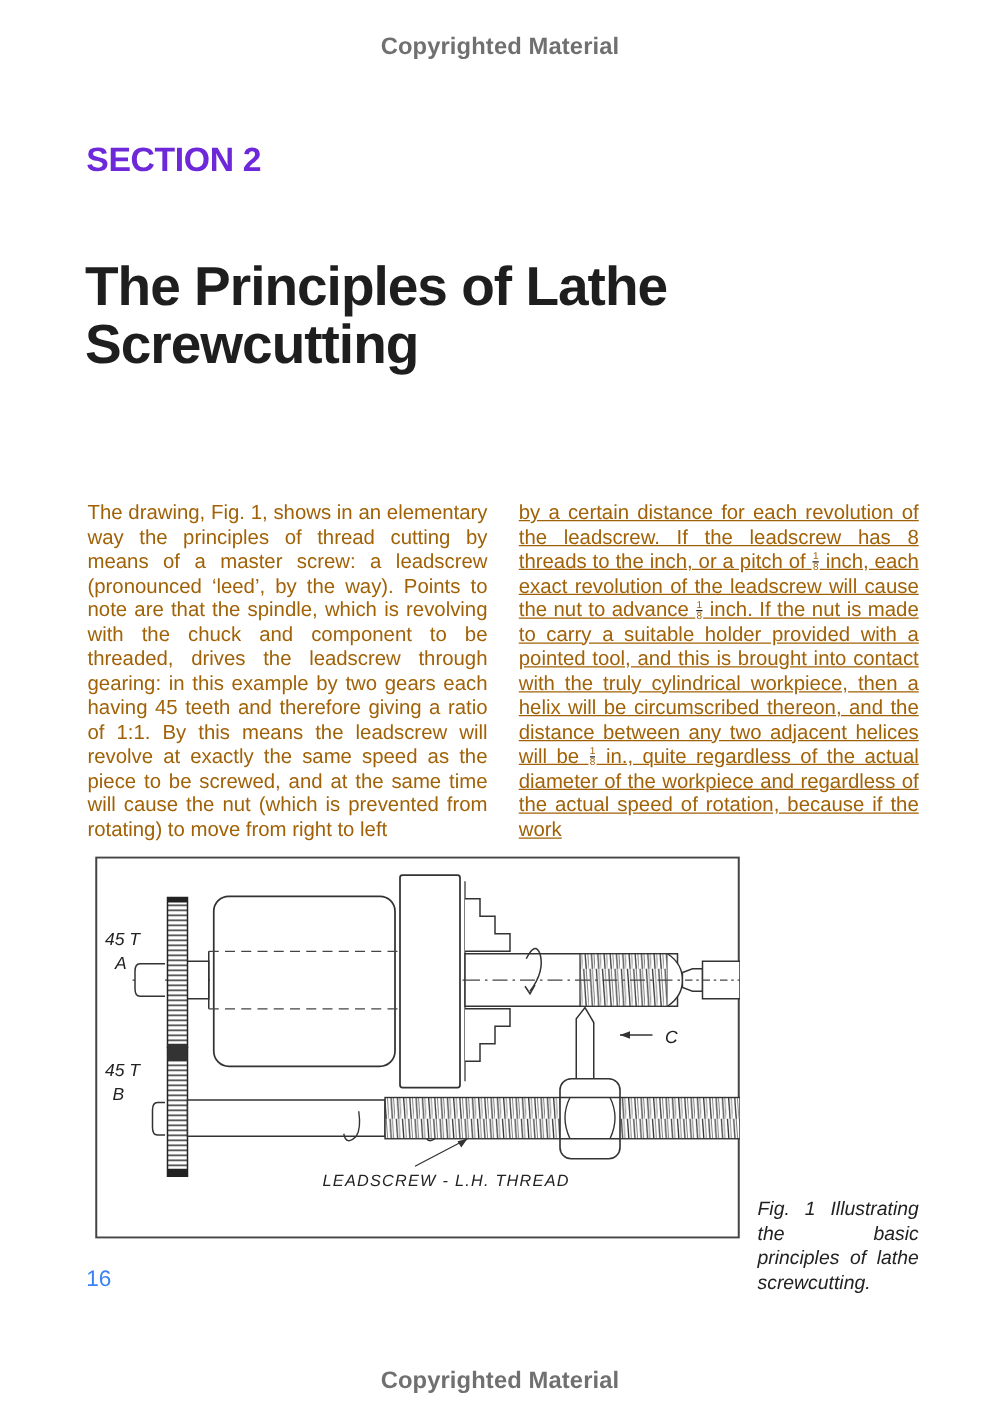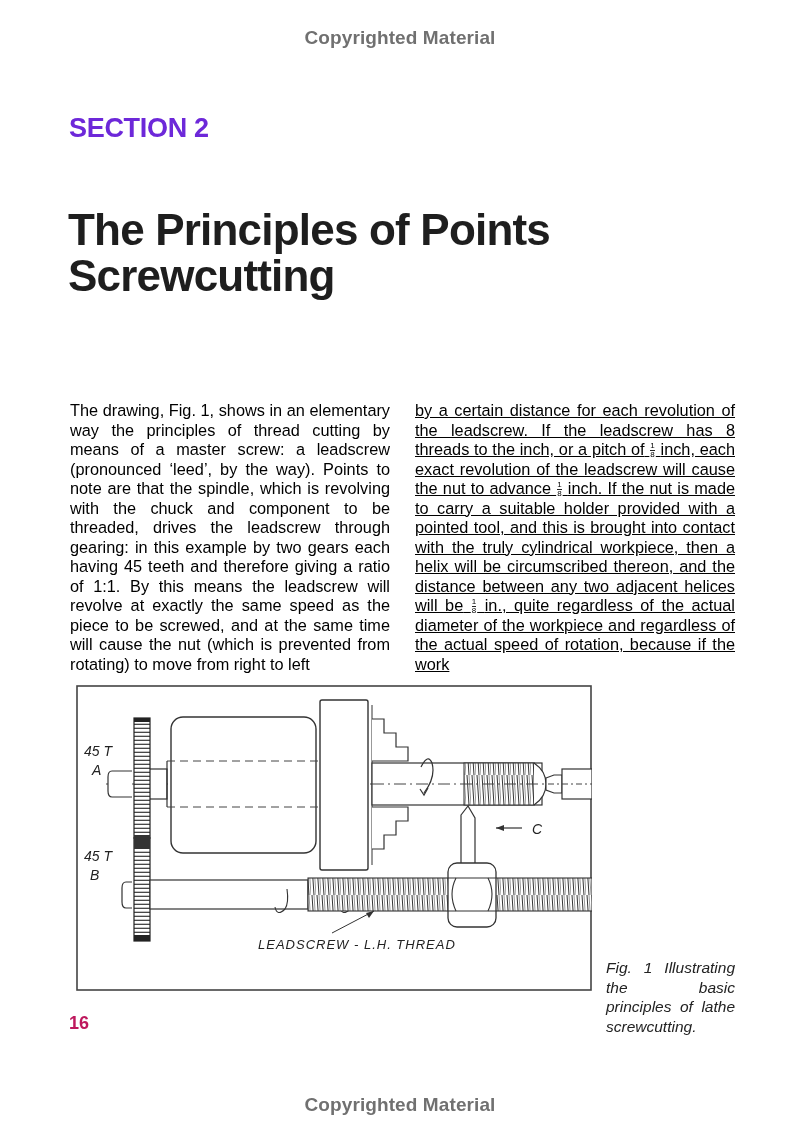--- a/index.html
+++ b/index.html
@@ -8,43 +8,43 @@
   .copyright { position: absolute; left: 0; width: 800px; text-align: center;
                font-size: 19px; font-weight: bold; color: #707070; letter-spacing: 0.1px; }
   .copyright.top { top: 27px; }
   .copyright.bottom { top: 1094px; }
   .section-label { position: absolute; left: 69px; top: 113px; font-size: 27px;
                    font-weight: bold; color: #6d28d9; letter-spacing: -0.3px; }
   .chapter-title { position: absolute; left: 68px; top: 207px; width: 620px;
                    font-size: 44px; line-height: 46px; font-weight: bold;
                    color: #1e1e1e; letter-spacing: -0.8px; margin: 0; }
   .col { position: absolute; top: 401px; width: 320px; font-size: 16.3px;
-         line-height: 19.5px; text-align: justify; color: #000000; }
+         line-height: 19.5px; text-align: justify; color: #a16207; }
   .col.left { left: 70px; }
   .col.right { left: 415px; text-decoration: underline; }
   .col p { margin: 0; }
   .frac { display: inline-block; vertical-align: middle; font-size: 8px;
           line-height: 8px; text-align: center; margin: 0 1px; }
   .frac span { display: block; }
   .frac .num { border-bottom: 1px solid #222; }
   .figure { position: absolute; left: 76px; top: 685px; width: 516px; height: 306px; text-align: center; }
   .caption { position: absolute; left: 606px; top: 958px; width: 129px;
              font-size: 15.5px; line-height: 19.5px; font-style: italic;
              text-align: justify; text-align-last: left; color: #222; }
-  .page-number { position: absolute; left: 69px; top: 1013px; font-size: 18px; color: #be185d; font-weight: bold; }
+  .page-number { position: absolute; left: 69px; top: 1013px; font-size: 18px; color: #3b82f6; }
   svg text { font-family: "Liberation Sans", sans-serif; font-style: italic; }
 </style>
 </head>
 <body>
 
 <div class="copyright top">Copyrighted Material</div>
 
 <div class="section-label">SECTION 2</div>
 
-<h1 class="chapter-title">The Principles of Points Screwcutting</h1>
+<h1 class="chapter-title">The Principles of Lathe Screwcutting</h1>
 
 <div class="col left">
   <p>The drawing, Fig. 1, shows in an elementary way the principles of thread cutting by means of a master screw: a leadscrew (pronounced ‘leed’, by the way). Points to note are that the spindle, which is revolving with the chuck and component to be threaded, drives the leadscrew through gearing: in this example by two gears each having 45 teeth and therefore giving a ratio of 1:1. By this means the leadscrew will revolve at exactly the same speed as the piece to be screwed, and at the same time will cause the nut (which is prevented from rotating) to move from right to left</p>
 </div>
 
 <div class="col right">
   <p><span>by a certain distance for each revolution of the leadscrew. If the leadscrew has 8 threads to the inch, or a pitch of</span> <span class="frac"><span class="num">1</span><span class="den">8</span></span> <span>inch, each exact revolution of the leadscrew will cause the nut to advance</span> <span class="frac"><span class="num">1</span><span class="den">8</span></span> <span>inch. If the nut is made to carry a suitable holder provided with a pointed tool, and this is brought into contact with the truly cylindrical workpiece, then a helix will be circumscribed thereon, and the distance between any two adjacent helices will be</span> <span class="frac"><span class="num">1</span><span class="den">8</span></span> <span>in., quite regardless of the actual diameter of the workpiece and regardless of the actual speed of rotation, because if the work</span></p>
 </div>
 
 <div class="figure">

